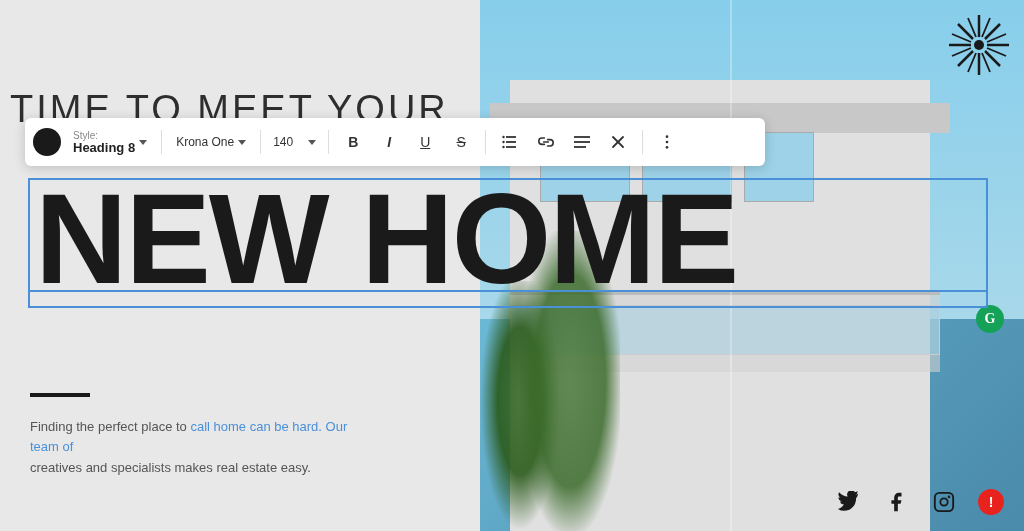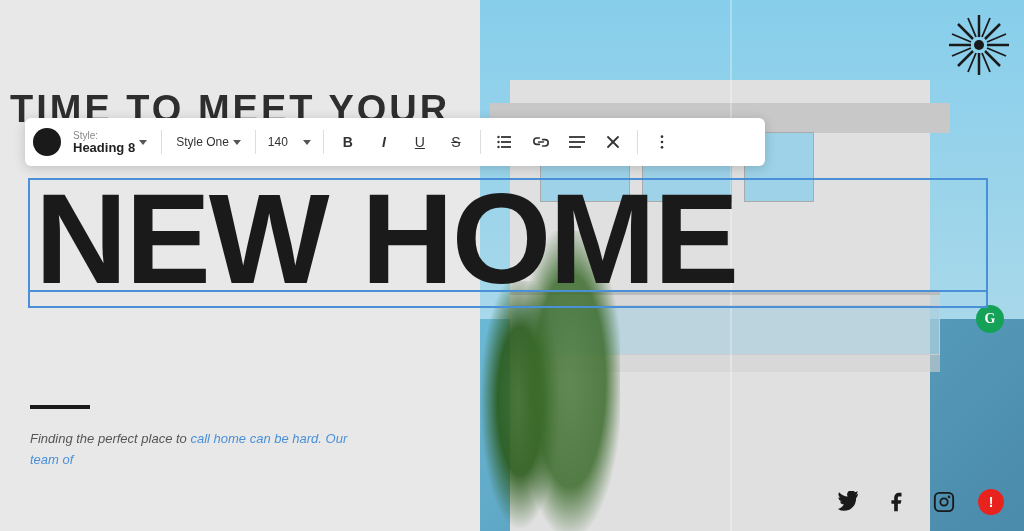--- a/index.html
+++ b/index.html
@@ -182,24 +182,23 @@
     .grammarly-g {
       color: white;
       font-size: 14px;
       font-weight: 700;
       font-family: Georgia, serif;
     }
 
     
     .bottom-content {
       position: absolute;
-      bottom: 60px;
+      bottom: 52px;
       left: 30px;
       z-index: 5;
-      font-style: italic;
     }
 
     .divider-line {
       width: 60px;
       height: 4px;
       background: #1a1a1a;
       margin-bottom: 20px;
     }
 
     .subtitle-text {
@@ -260,21 +259,21 @@
       z-index: 2;
     }
 
     
     .top-partial-text {
       position: absolute;
       top: 88px;
       left: 10px;
       right: 0;
       font-size: 38px;
-      font-weight: 700;
+      font-weight: 400;
       color: #1a1a1a;
       letter-spacing: 3px;
       font-family: 'Arial Black', Arial, sans-serif;
       text-transform: uppercase;
       z-index: 2;
       opacity: 0.9;
     }
 
     
     .heading-selection-box {
@@ -375,21 +374,21 @@
     <span style="display:flex;flex-direction:column;align-items:flex-start;">
       <span class="style-label">Style:</span>
       <span class="heading-label">Heading 8</span>
     </span>
     <span class="chevron-down"></span>
   </button>
 
   <div class="toolbar-divider"></div>
 
   <button class="toolbar-dropdown">
-    <span>Style One</span>
+    <span>Krona One</span>
     <span class="chevron-down"></span>
   </button>
 
   <div class="toolbar-divider"></div>
 
   <button class="font-size-dropdown">
     <span>140</span>
     <span class="chevron-down"></span>
   </button>
 
@@ -455,20 +454,21 @@
       <circle cx="2" cy="9" r="1.5" fill="#333"></circle>
       <circle cx="2" cy="15" r="1.5" fill="#333"></circle>
     </svg>
   </button>
 </div>
 
 <div class="bottom-content">
   <div class="divider-line"></div>
   <div class="subtitle-text">
     <span>Finding the perfect place to </span><span style="color:#4a90d9;">call home can be hard. Our team of</span><br>
+    <span>creatives and specialists makes real estate easy.</span>
   </div>
 </div>
 
 <div class="grammarly-icon">
   <span class="grammarly-g">G</span>
 </div>
 
 <div class="social-bar">
 
   <div class="social-icon twitter-icon">

